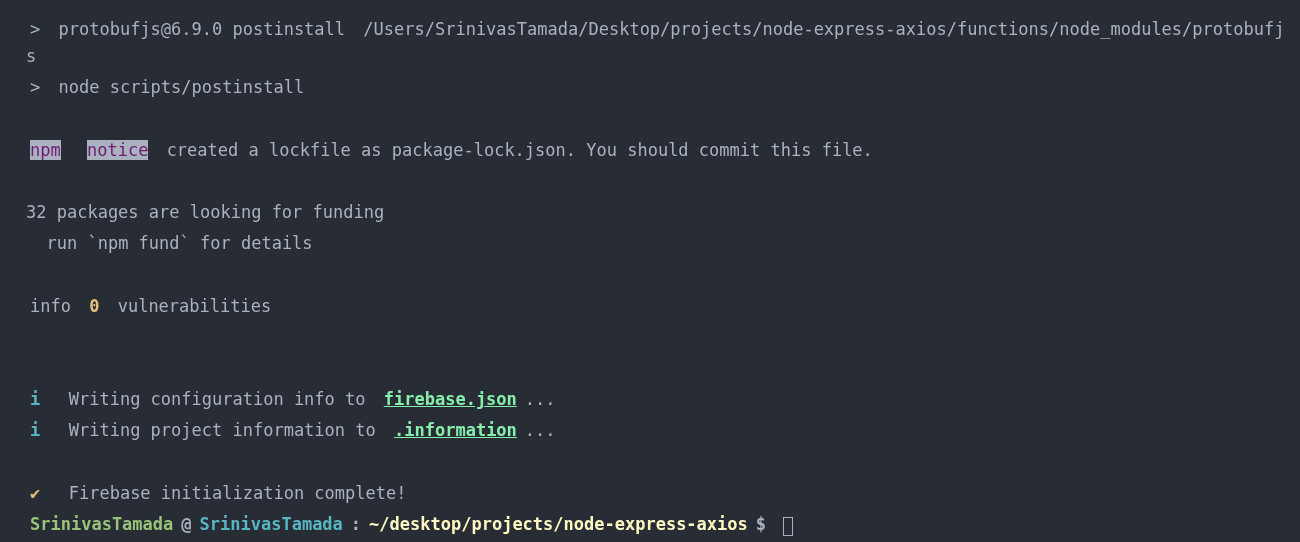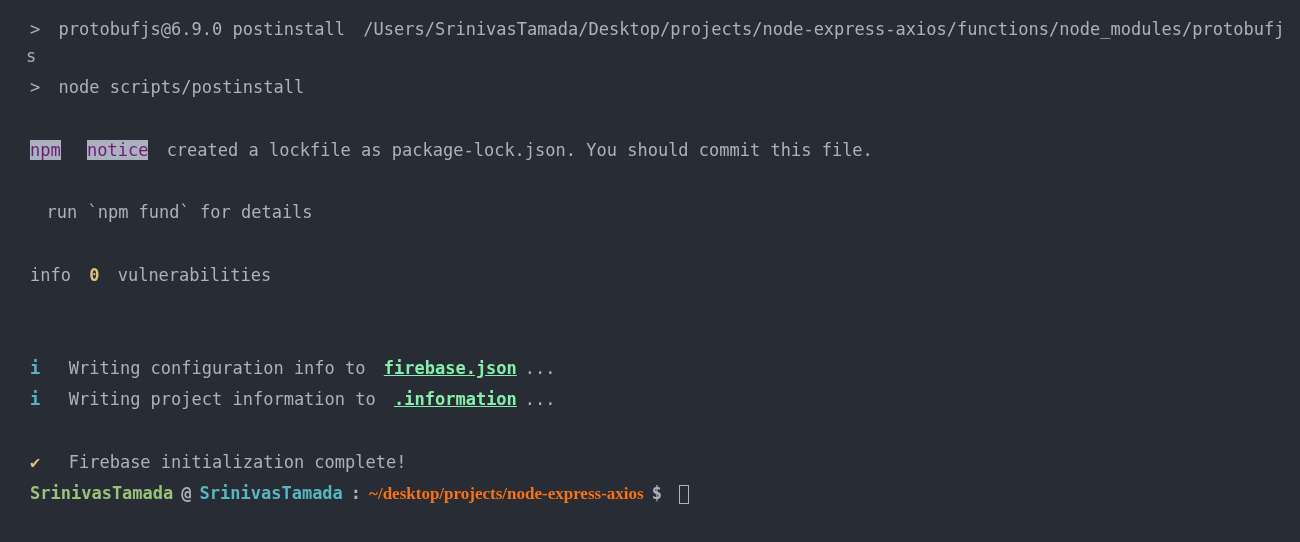--- a/index.html
+++ b/index.html
@@ -32,22 +32,21 @@
     .yellow {
       color: #e5c07b;
     }
     .green {
       color: #98c379;
     }
     .teal {
       color: #56b6c2;
     }
     .blue {
-      color: #f97316;
-      font-family: Liberation Serif, serif;
+      color: #fef9c3;
     }
     .white {
       color: #86efac;
       text-decoration: underline;
     }
     .cursor {
       display: inline-block;
       width: 10px;
       height: 19px;
       border: 1px solid #abb2bf;
@@ -68,20 +67,21 @@
   </style>
 </head>
 <body>
 
 <div>
   <div class="line"><span>&gt; </span><span>protobufjs@6.9.0 postinstall</span><span> /Users/SrinivasTamada/Desktop/projects/node-express-axios/functions/node_modules/protobufjs</span></div>
   <div class="line"><span>&gt; </span><span>node scripts/postinstall</span></div>
   <div class="empty-line"></div>
   <div class="line"><span class="inverted">npm</span><span> </span><span class="inverted">notice</span><span> created a lockfile as package-lock.json. You should commit this file.</span></div>
   <div class="empty-line"></div>
+  <div class="line">32 packages are looking for funding</div>
   <div class="line">  run `npm fund` for details</div>
   <div class="empty-line"></div>
   <div class="line"><span>info </span><span class="yellow bold">0</span><span> vulnerabilities</span></div>
   <div class="empty-line"></div>
   <div class="empty-line"></div>
   <div class="line"><span class="info-icon">i</span><span>  Writing configuration info to </span><span class="bold white">firebase.json</span><span>...</span></div>
   <div class="line"><span class="info-icon">i</span><span>  Writing project information to </span><span class="bold white">.information</span><span>...</span></div>
   <div class="empty-line"></div>
   <div class="line"><span class="check-icon">✔</span><span>  Firebase initialization complete!</span></div>
   <div class="line"><span class="green bold">SrinivasTamada</span><span class="bold">@</span><span class="teal bold">SrinivasTamada</span><span class="bold">:</span><span class="blue bold">~/desktop/projects/node-express-axios</span><span class="bold">$ </span><span class="cursor"></span></div>

